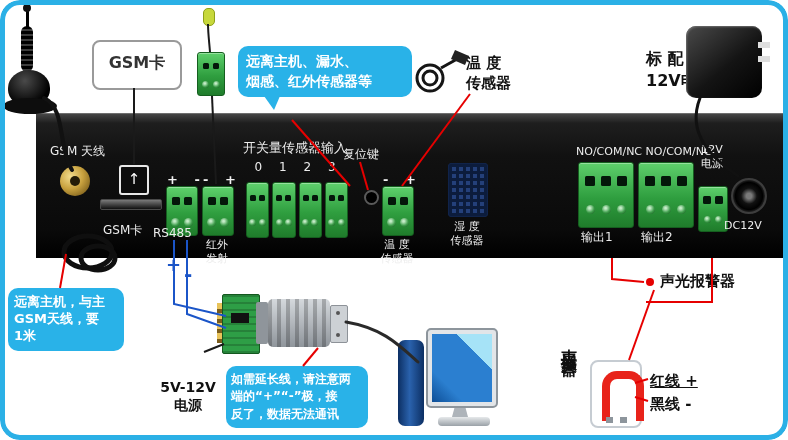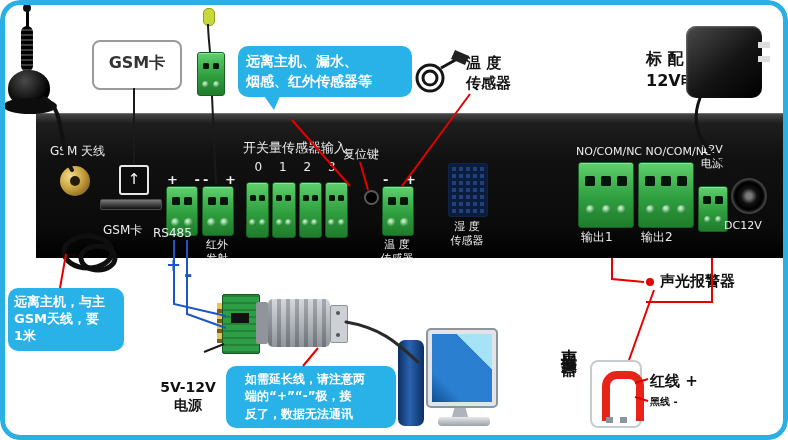--- a/index.html
+++ b/index.html
@@ -255,21 +255,21 @@
     <div class="abs" style="left:-6px;top:8px;width:5px;height:40px;background:repeating-linear-gradient(180deg,#e8c35a 0 6px,#7a5c1c 6px 10px);"></div>
     <div class="abs" style="left:8px;top:18px;width:18px;height:10px;background:#111;"></div>
   </div>
   <div class="abs" style="left:256px;top:302px;width:12px;height:42px;background:#8f959b;border-radius:2px;"></div>
   <div class="abs" style="left:268px;top:299px;width:62px;height:48px;border-radius:5px;background:linear-gradient(180deg,#d5d9dd,#8f959b);background-image:repeating-linear-gradient(90deg,rgba(0,0,0,.22) 0 4px,transparent 4px 9px),linear-gradient(180deg,#d5d9dd,#8f959b);"></div>
   <div class="abs" style="left:330px;top:305px;width:16px;height:36px;background:#cdd1d5;border:1px solid #8d9298;border-radius:2px;">
     <div class="abs" style="left:5px;top:5px;width:4px;height:4px;border-radius:50%;background:#555;"></div>
     <div class="abs" style="left:5px;bottom:5px;width:4px;height:4px;border-radius:50%;background:#555;"></div>
   </div>
 
-  <div class="callout" style="left:226px;top:366px;width:132px;padding:5px 19px;font-size:12px;line-height:1.45;">
+  <div class="callout" style="left:226px;top:366px;width:132px;padding:5px 5px;font-size:12px;line-height:1.45;">
     <div>如需延长线，请注意两</div>
     <div>端的“+”“-”极，接</div>
     <div>反了，数据无法通讯</div>
   </div>
 
   <div class="abs" style="left:398px;top:340px;width:26px;height:86px;border-radius:7px;background:linear-gradient(90deg,#0c2f63,#2a62ad 45%,#0c2f63);"></div>
   <div class="abs" style="left:426px;top:328px;width:72px;height:80px;background:#e2e5e8;border:2px solid #8d959c;border-radius:5px;padding:4px;box-sizing:border-box;">
     <div style="width:100%;height:100%;background:linear-gradient(225deg,#a6e3f7 0 28%,#2b7fd0 28% 75%,#0d4e96 100%);"></div>
   </div>
   <div class="abs" style="left:452px;top:408px;width:16px;height:9px;background:#aeb4ba;clip-path:polygon(15% 0,85% 0,100% 100%,0 100%);"></div>
@@ -281,22 +281,22 @@
   </div>
 
   <div class="abs blk" style="left:558px;top:336px;height:98px;writing-mode:vertical-rl;font-size:16px;letter-spacing:3px;">声光报警器</div>
 
   <div class="abs" style="left:590px;top:360px;width:52px;height:68px;background:#fff;border:2px solid #c6ccd2;border-radius:8px;box-sizing:border-box;">
     <div class="abs" style="left:10px;top:9px;width:26px;height:42px;border:8px solid #e8231a;border-bottom:none;border-radius:15px 15px 0 0;"></div>
     <div class="abs" style="left:14px;bottom:3px;width:7px;height:6px;background:#8d959c;"></div>
     <div class="abs" style="left:28px;bottom:3px;width:7px;height:6px;background:#8d959c;"></div>
   </div>
 
-  <div class="abs blk" style="left:650px;top:372px;font-size:15px;">红线 +</div>
-  <div class="abs blk" style="left:650px;top:395px;font-size:10px;">黑线 -</div>
+  <div class="abs blk" style="left:650px;top:372px;font-size:15px;text-decoration:underline;">红线 +</div>
+  <div class="abs blk" style="left:650px;top:395px;font-size:15px;">黑线 -</div>
 
   <svg class="abs" style="left:0;top:0;pointer-events:none;" width="788" height="440" viewBox="0 0 788 440">
 
     <path d="M134 88 L134 164" stroke="#1a1a1a" stroke-width="2" fill="none"></path>
     <path d="M212 96 L216 184" stroke="#1a1a1a" stroke-width="2" fill="none"></path>
     <path d="M210 52 C209 40 208 32 208 24" stroke="#1a1a1a" stroke-width="2" fill="none"></path>
     <path d="M44 98 C66 108 58 148 72 170" stroke="#111" stroke-width="4" fill="none" stroke-linecap="round"></path>
     <ellipse cx="88" cy="252" rx="24" ry="16" stroke="#0f0f0f" stroke-width="5" fill="none"></ellipse>
     <ellipse cx="98" cy="258" rx="17" ry="12" stroke="#0f0f0f" stroke-width="5" fill="none"></ellipse>
     <path d="M700 98 C686 134 712 158 738 176" stroke="#111" stroke-width="3" fill="none" stroke-linecap="round"></path>

